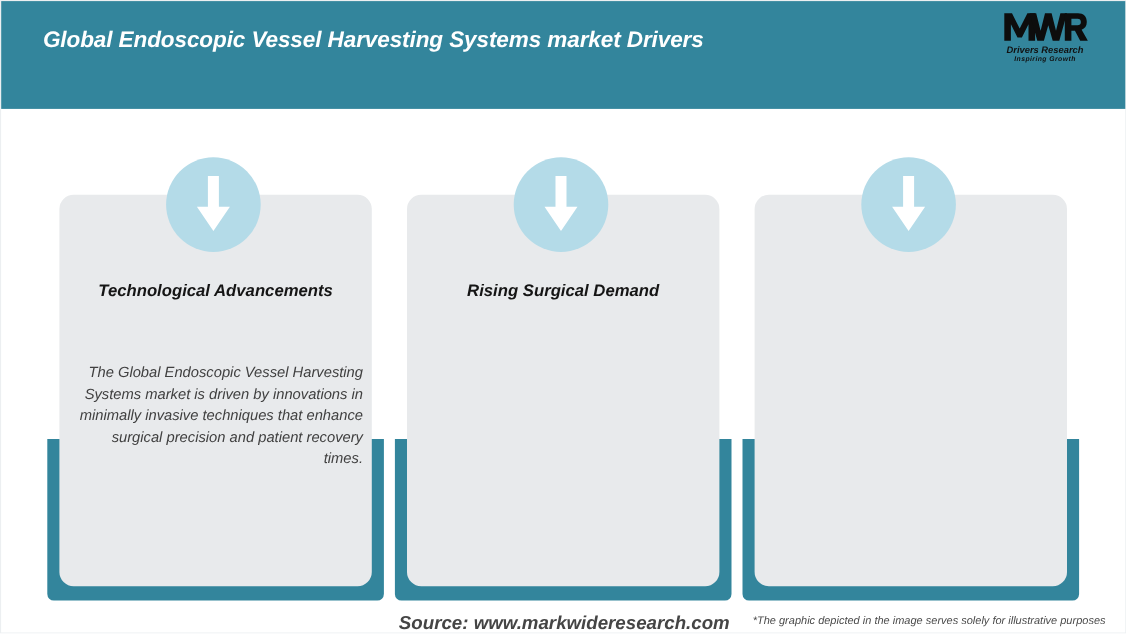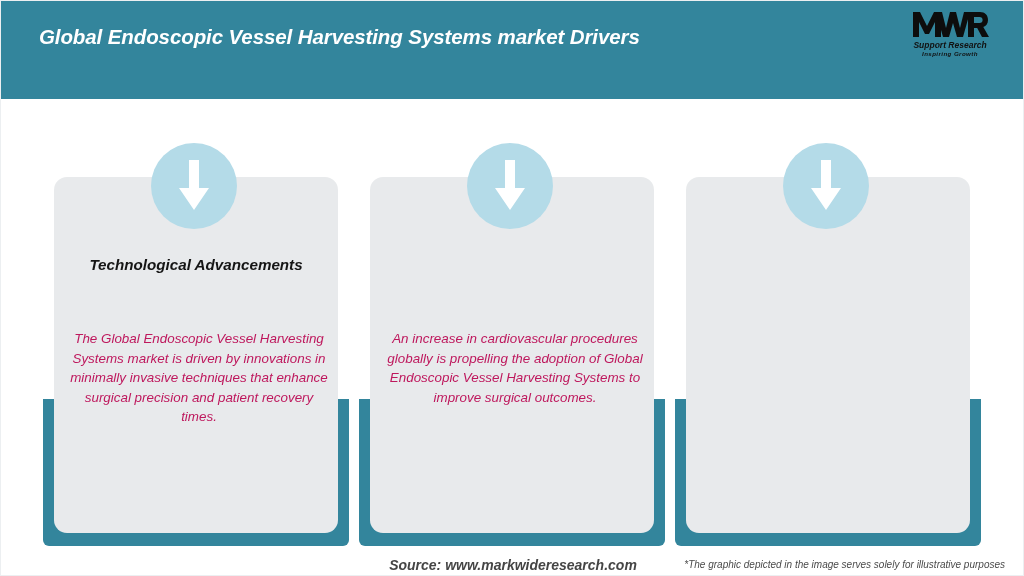--- a/index.html
+++ b/index.html
@@ -120,23 +120,23 @@
     font-weight: bold;
     color: #151515;
     line-height: 20px;
   }
   .card-body {
     position: absolute;
     left: 14px;
     top: 152px;
     width: 262px;
     font-size: 13.4px;
-    color: #be185d;
+    color: #404040;
     line-height: 19.6px;
-    text-align: center;
+    text-align: right;
   }
 
   
   .badge {
     position: absolute;
     left: 108px;
     top: 0px;
     width: 86px;
     height: 86px;
     border-radius: 50%;
@@ -148,21 +148,21 @@
     top: 17px;
   }
 
   
   .source {
     position: absolute;
     left: 0;
     top: 556px;
     width: 1024px;
     text-align: center;
-    font-size: 14px;
+    font-size: 17px;
     font-weight: bold;
     color: #454545;
   }
   .disclaimer {
     position: absolute;
     right: 18px;
     top: 558px;
     font-size: 10px;
     color: #4a4a4a;
     font-weight: normal;
@@ -180,21 +180,21 @@
     <svg class="logo-mark" width="78" height="30" viewBox="0 0 78 30">
       <g fill="#0d0d0d">
 
         <path d="M2 28 L2 3 L9 3 L16 17 L23 3 L30 3 L30 28 L24 28 L24 13 L18 25 L14 25 L8 13 L8 28 Z"></path>
 
         <path d="M25 3 L31 3 L35 19 L39 3 L45 3 L49 19 L53 3 L59 3 L52 28 L46 28 L42 14 L38 28 L32 28 Z"></path>
 
         <path d="M57 28 L57 3 L69 3 C74 3 77 6 77 11 C77 14.5 75.2 17 72.3 18 L78 28 L71 28 L66.2 19 L63 19 L63 28 Z M63 8 L63 14 L68.5 14 C70.6 14 71.6 12.9 71.6 11 C71.6 9.1 70.6 8 68.5 8 Z"></path>
       </g>
     </svg>
-    <div class="logo-name">Support Research</div>
+    <div class="logo-name">Drivers Research</div>
     <div class="logo-tag">Inspiring Growth</div>
   </div>
 
   <div class="cards">
 
     <div class="card-group g0">
       <div class="frame"></div>
       <div class="card">
         <div class="card-title">Technological Advancements</div>
         <div class="card-body">The Global Endoscopic Vessel Harvesting Systems market is driven by innovations in minimally invasive techniques that enhance surgical precision and patient recovery times.</div>
@@ -202,21 +202,21 @@
       <div class="badge">
         <svg width="34" height="52" viewBox="0 0 34 52">
           <path d="M12 0 L22 0 L22 28 L32 28 L17 50 L2 28 L12 28 Z" fill="#ffffff"></path>
         </svg>
       </div>
     </div>
 
     <div class="card-group g1">
       <div class="frame"></div>
       <div class="card">
-        <div class="card-body">An increase in cardiovascular procedures globally is propelling the adoption of Global Endoscopic Vessel Harvesting Systems to improve surgical outcomes.</div>
+        <div class="card-title">Rising Surgical Demand</div>
       </div>
       <div class="badge">
         <svg width="34" height="52" viewBox="0 0 34 52">
           <path d="M12 0 L22 0 L22 28 L32 28 L17 50 L2 28 L12 28 Z" fill="#ffffff"></path>
         </svg>
       </div>
     </div>
 
     <div class="card-group g2">
       <div class="frame"></div>

